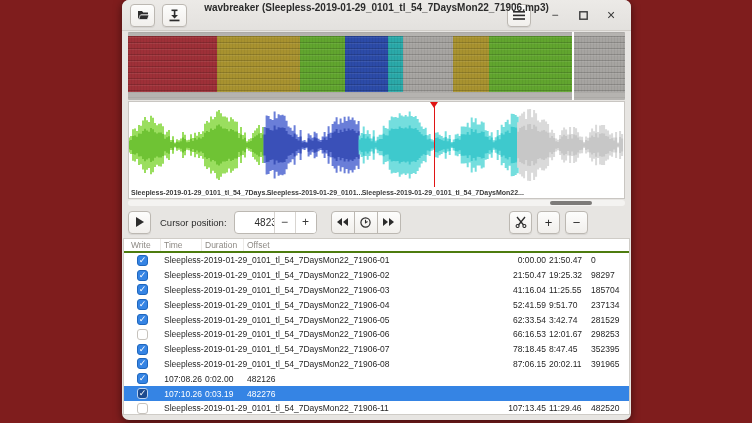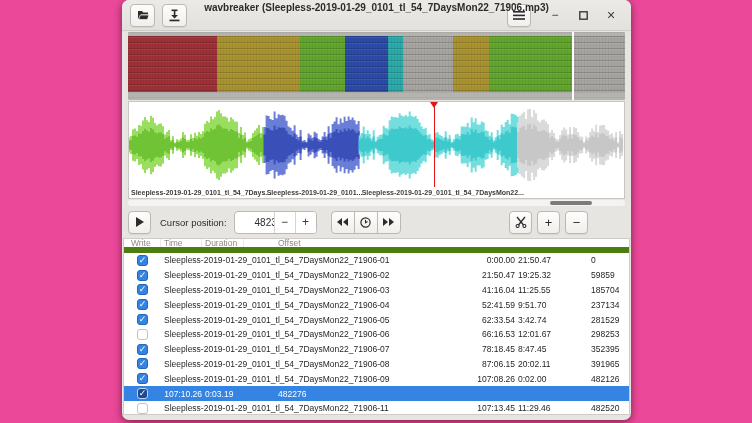--- a/index.html
+++ b/index.html
@@ -1,17 +1,17 @@
 <!DOCTYPE html>
 <html><head>
 <meta charset="utf-8">
 <style>
   html,body{margin:0;padding:0;background:#000;}
   *{box-sizing:border-box;font-family:"Liberation Sans",sans-serif;}
-  .stage{position:relative;width:752px;height:423px;background:#ec4899;overflow:hidden;}
+  .stage{position:relative;width:752px;height:423px;background:#7f1d1d;overflow:hidden;}
   .window{position:absolute;left:122px;top:0;width:509px;height:420px;background:#e7e5e2;
           border-radius:7px;box-shadow:0 2px 8px rgba(0,0,0,.5);overflow:hidden;}
   
   .titlebar{position:relative;height:31px;background:linear-gradient(#eceae7,#e3e1de);
             border-bottom:1px solid #cfccc7;display:flex;align-items:center;padding:0 8px;}
   .tb-btn{width:25px;height:23px;margin-right:7px;background:linear-gradient(#fdfdfc,#f1efec);
           border:1px solid #bcb8b2;border-radius:4px;display:flex;align-items:center;justify-content:center;
           box-shadow:0 1px 1px rgba(0,0,0,.07);}
   .title-block{position:absolute;left:0;right:0;top:2px;text-align:center;pointer-events:none;}
   .title-main{font-size:10px;font-weight:bold;color:#2c2c2c;line-height:12px;}
@@ -56,28 +56,28 @@
   .seekgroup{display:flex;margin-left:14px;height:23px;}
   .seek-btn{width:24px;background:linear-gradient(#fdfdfc,#f1efec);border:1px solid #bcb8b2;
             display:flex;align-items:center;justify-content:center;margin-left:-1px;}
   .seek-btn:first-child{border-radius:4px 0 0 4px;margin-left:0;}
   .seek-btn:last-child{border-radius:0 4px 4px 0;}
   .t-right{margin-left:auto;display:flex;align-items:center;gap:5px;}
   .t-right .plusminus{font-size:13px;color:#2c2c2c;}
   
   .tablewrap{position:absolute;left:1px;top:238px;width:507px;height:177px;background:#fff;
              border:1px solid #cfccc7;}
-  .thead{display:flex;height:14px;border-bottom:6px solid #4d7c0f;align-items:center;}
+  .thead{display:flex;height:14px;border-bottom:2px solid #4d7c0f;align-items:center;}
   .th{font-size:8.5px;color:#8e8a85;padding-left:3px;border-right:1px solid #eceae7;height:100%;
       display:flex;align-items:center;}
   .col-write{width:37px;justify-content:flex-start;padding-left:7px;}
   .col-name{flex:1;}
   .col-time{width:41px;text-align:right;}
   .col-dur{width:42px;}
-  .col-off{width:41px;margin-left:31px;}
+  .col-off{width:41px;}
   .trow{display:flex;height:14.8px;align-items:center;font-size:8.5px;color:#262626;}
   .trow .cell{padding-left:3px;overflow:hidden;white-space:nowrap;}
   .trow.selected{background:#3584e4;color:#fff;}
   .cbcell{width:37px;display:flex;justify-content:center;align-items:center;padding-left:0 !important;}
   .cb{width:11px;height:11px;border-radius:3px;display:flex;align-items:center;justify-content:center;}
   .cb.checked{background:#3584e4;border:1px solid #1f66bd;color:#fff;font-size:9px;line-height:9px;}
   .cb.unchecked{background:#fff;border:1px solid #c6c2bc;}
   .trow.selected .cb.checked{background:#1d4b8f;border:1px solid #bcd4f2;}
   svg{display:block;}
 </style>
@@ -243,21 +243,21 @@
             <div class="cell col-dur">21:50.47</div>
             <div class="cell col-off">0</div>
           </div>
           <div class="trow">
             <div class="cell cbcell">
               <div class="cb checked">✓</div>
             </div>
             <div class="cell col-name">Sleepless-2019-01-29_0101_tl_54_7DaysMon22_71906-02</div>
             <div class="cell col-time">21:50.47</div>
             <div class="cell col-dur">19:25.32</div>
-            <div class="cell col-off">59859</div>
+            <div class="cell col-off">98297</div>
           </div>
           <div class="trow">
             <div class="cell cbcell">
               <div class="cb checked">✓</div>
             </div>
             <div class="cell col-name">Sleepless-2019-01-29_0101_tl_54_7DaysMon22_71906-03</div>
             <div class="cell col-time">41:16.04</div>
             <div class="cell col-dur">11:25.55</div>
             <div class="cell col-off">185704</div>
           </div>
@@ -303,21 +303,20 @@
             </div>
             <div class="cell col-name">Sleepless-2019-01-29_0101_tl_54_7DaysMon22_71906-08</div>
             <div class="cell col-time">87:06.15</div>
             <div class="cell col-dur">20:02.11</div>
             <div class="cell col-off">391965</div>
           </div>
           <div class="trow">
             <div class="cell cbcell">
               <div class="cb checked">✓</div>
             </div>
-            <div class="cell col-name">Sleepless-2019-01-29_0101_tl_54_7DaysMon22_71906-09</div>
             <div class="cell col-time">107:08.26</div>
             <div class="cell col-dur">0:02.00</div>
             <div class="cell col-off">482126</div>
           </div>
           <div class="trow selected">
             <div class="cell cbcell">
               <div class="cb checked">✓</div>
             </div>
             <div class="cell col-time">107:10.26</div>
             <div class="cell col-dur">0:03.19</div>

